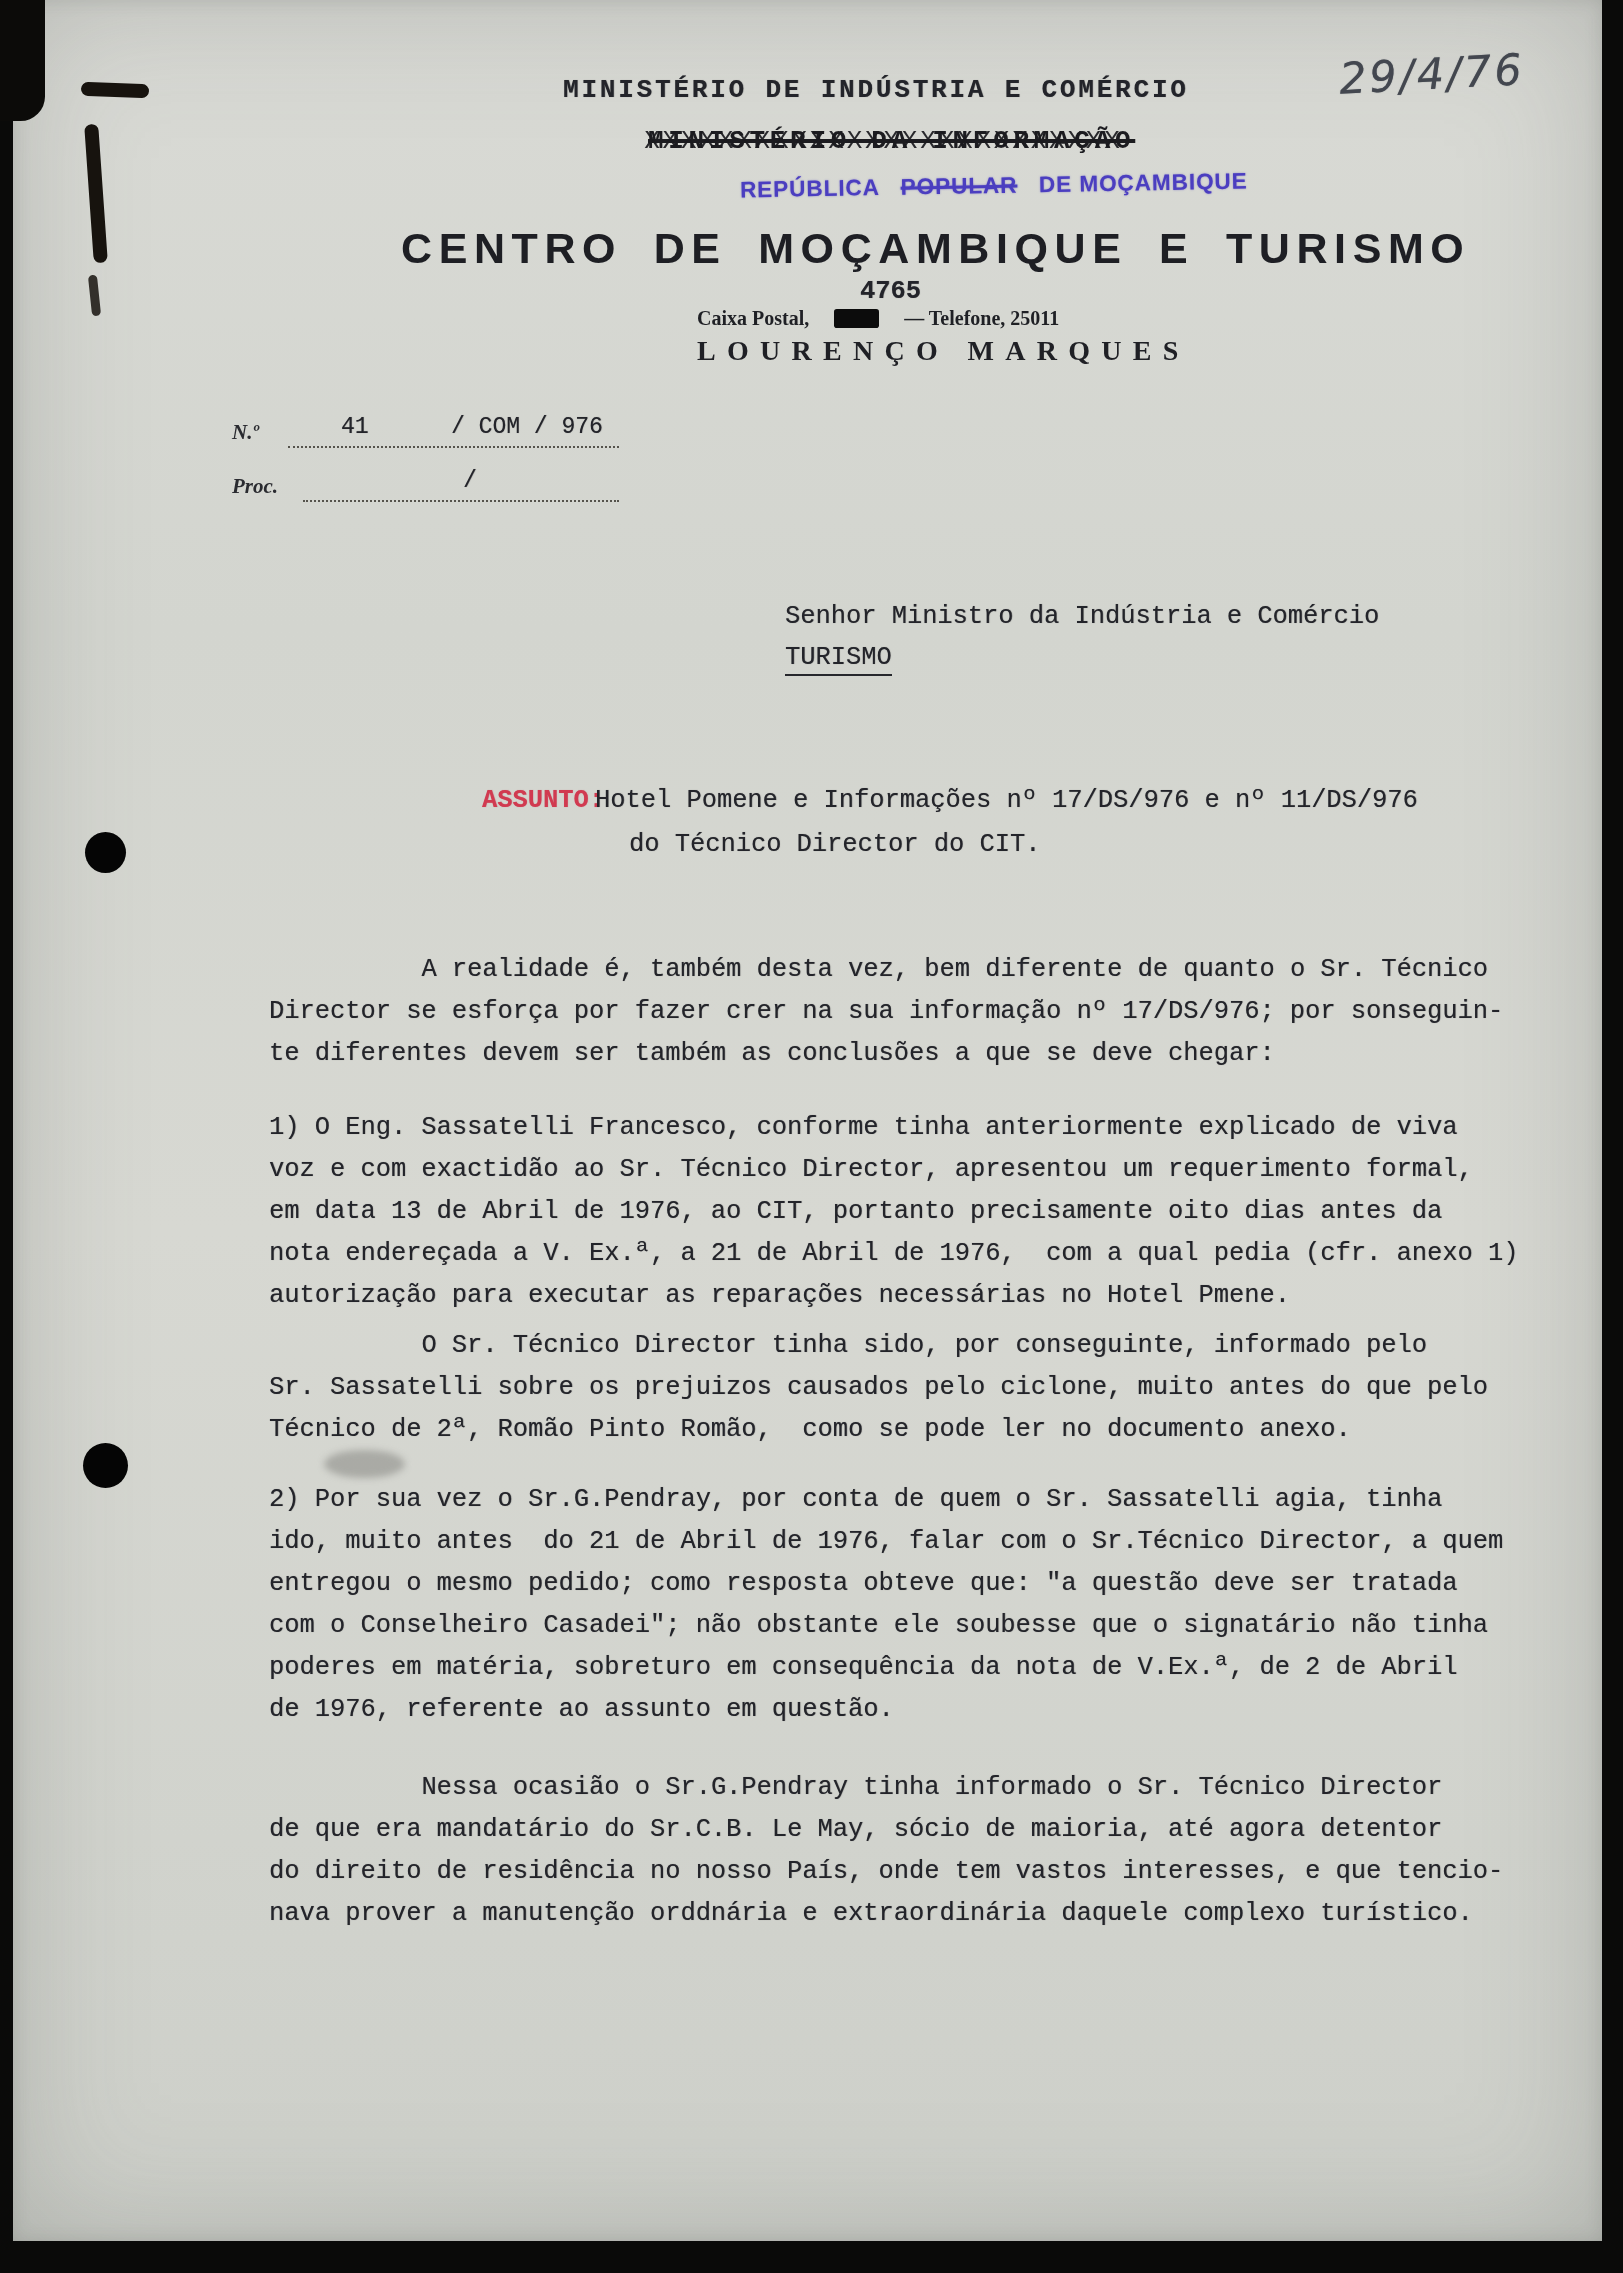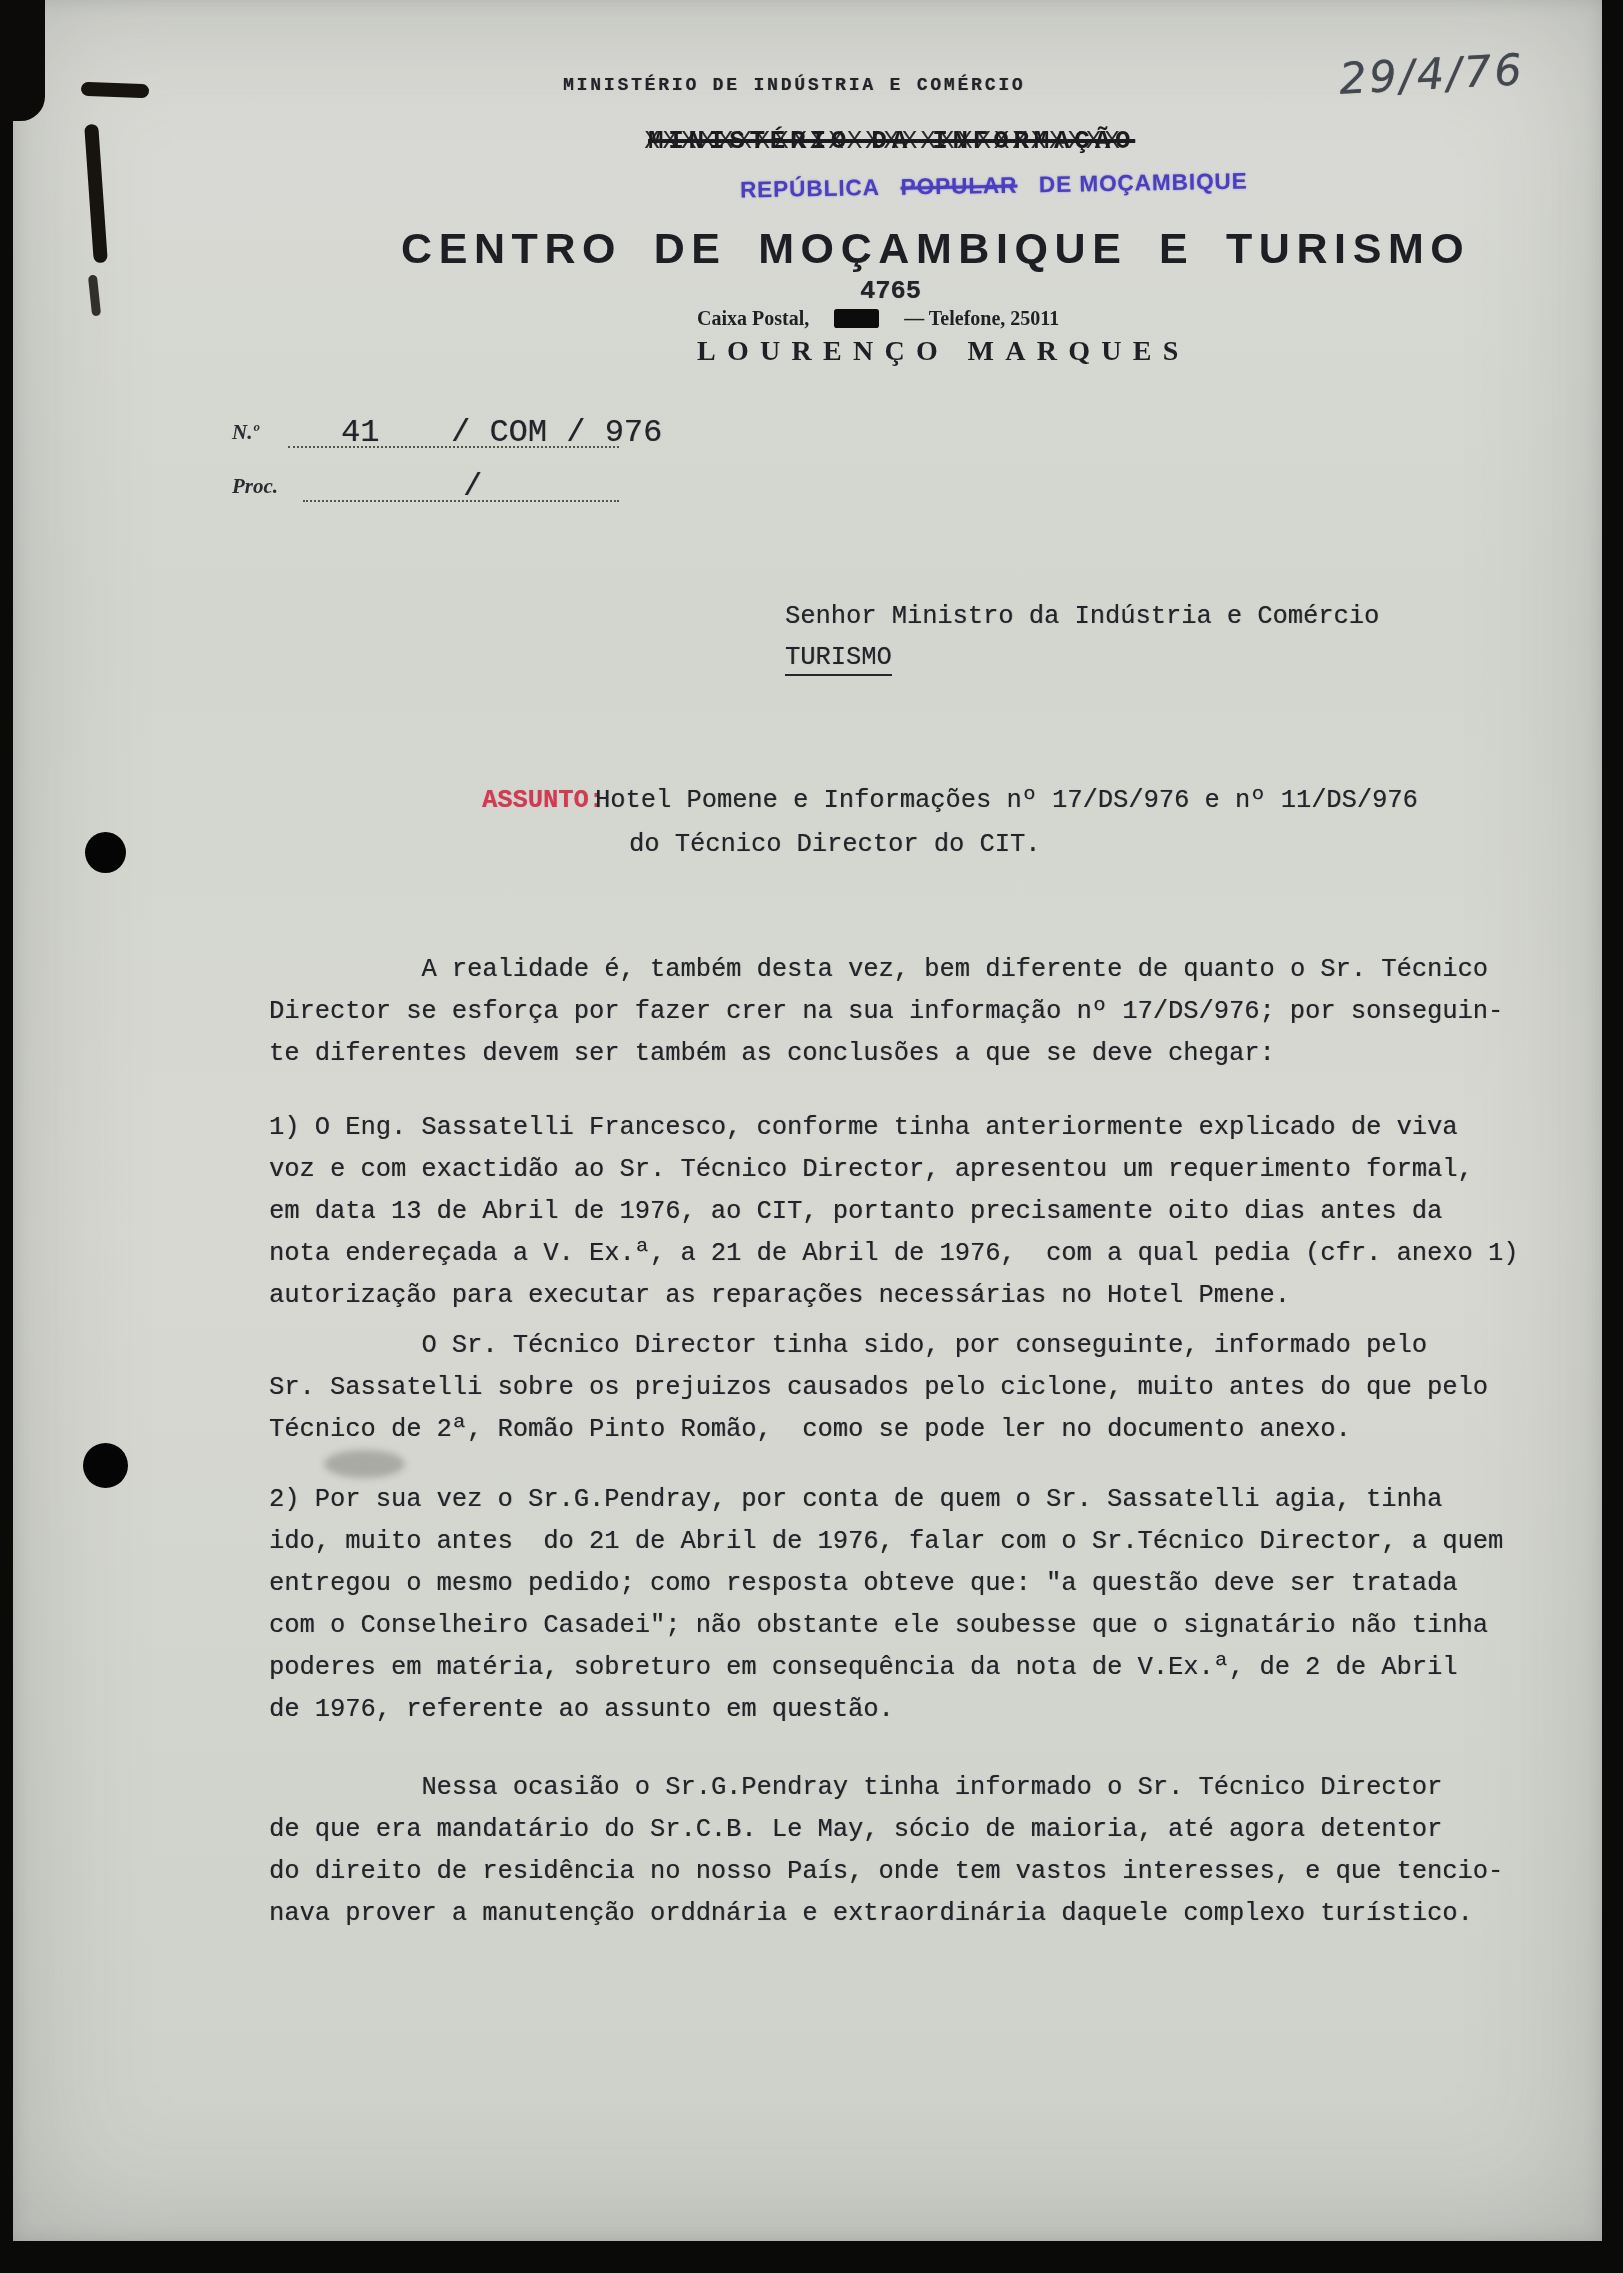--- a/index.html
+++ b/index.html
@@ -20,21 +20,21 @@
   .mark.nick{left:90px;top:275px;width:8.5px;height:41px;transform:rotate(-6deg);opacity:.85;}
   .hole{position:absolute;background:#050505;border-radius:50%;}
   .hole.h1{left:85px;top:832px;width:41px;height:41px;}
   .hole.h2{left:83px;top:1443px;width:45px;height:45px;}
   .smudge{position:absolute;left:311px;top:1450px;width:81px;height:28px;background:rgba(118,118,112,.45);
           border-radius:50%;filter:blur(3.8px);}
   
   .mono{font-family:"Liberation Mono","DejaVu Sans Mono",monospace;color:#23242a;
         text-shadow:0.4px 0.4px 0.7px rgba(25,25,30,.5);}
   .abs{position:absolute;}
-  .ministry{left:550px;top:75px;font-size:18px;font-weight:bold;letter-spacing:2.8px;white-space:nowrap;}
+  .ministry{left:550px;top:75px;font-size:26px;font-weight:bold;letter-spacing:2.8px;white-space:nowrap;}
   .struckwrap{left:635px;top:126px;white-space:nowrap;}
   .strucktext{font-family:"Liberation Mono","DejaVu Sans Mono",monospace;font-size:26px;font-weight:bold;
               letter-spacing:4.7px;color:#1c1c20;text-decoration:line-through;text-decoration-thickness:3.8px;}
   .struckover{position:absolute;left:-3.8px;top:0;font-family:"Liberation Mono","DejaVu Sans Mono",monospace;
               font-size:26px;font-weight:normal;letter-spacing:2.8px;color:#1a1a1e;opacity:.92;}
   .stamp{left:727px;top:173px;transform:rotate(-1deg);white-space:nowrap;
          font-family:"Liberation Sans",sans-serif;font-weight:bold;font-size:22.6px;letter-spacing:0.9px;
          color:#4b3ec0;text-shadow:0 0 1.9px rgba(75,62,192,.55);}
   .stamp .st-strike{text-decoration:line-through;text-decoration-thickness:2.8px;}
   .orgtitle{left:388px;top:224px;font-family:"Liberation Sans",sans-serif;font-weight:bold;
@@ -45,21 +45,21 @@
   .blackout{display:inline-block;width:45px;height:19px;background:#0c0c0c;border-radius:2.8px;}
   .city{left:684px;top:335px;font-family:"Liberation Serif","DejaVu Serif",serif;font-weight:bold;
         font-size:28px;letter-spacing:11.3px;color:#1f2025;white-space:nowrap;}
   .reflabel{font-family:"Liberation Serif","DejaVu Serif",serif;font-style:italic;font-weight:bold;
             font-size:21px;color:#2a2b30;}
   .numlabel{left:219px;top:420px;}
   .proclabel{left:219px;top:474px;}
   .dotline{position:absolute;height:0;border-bottom:2.8px dotted #55534c;}
   .dot1{left:275px;top:446px;width:331px;}
   .dot2{left:290px;top:500px;width:316px;}
-  .typed{font-size:32px;white-space:pre;}
+  .typed{font-size:23px;white-space:pre;}
   .num-val{left:328px;top:414px;}
   .num-suffix{left:438px;top:414px;}
   .proc-val{left:450px;top:468px;}
   .recip1{left:772px;top:602px;font-size:25.4px;white-space:nowrap;}
   .recip2{left:772px;top:643px;font-size:25.4px;border-bottom:2.8px solid #26272c;padding-bottom:1.9px;}
   .subj-label{left:469px;top:786px;font-size:25.4px;font-weight:bold;color:#d13a50;
               text-shadow:0.4px 0.4px 0.8px rgba(190,40,70,.5);}
   .subj-1{left:582px;top:786px;font-size:25.4px;white-space:nowrap;}
   .subj-2{left:616px;top:830px;font-size:25.4px;white-space:nowrap;}
   .bodytext{left:256px;top:949px;width:1328px;font-size:25.4px;line-height:42px;}

